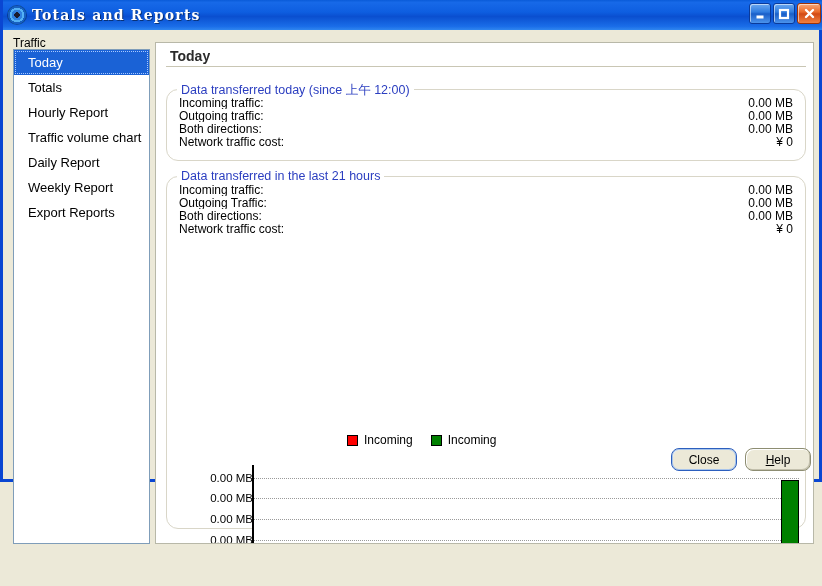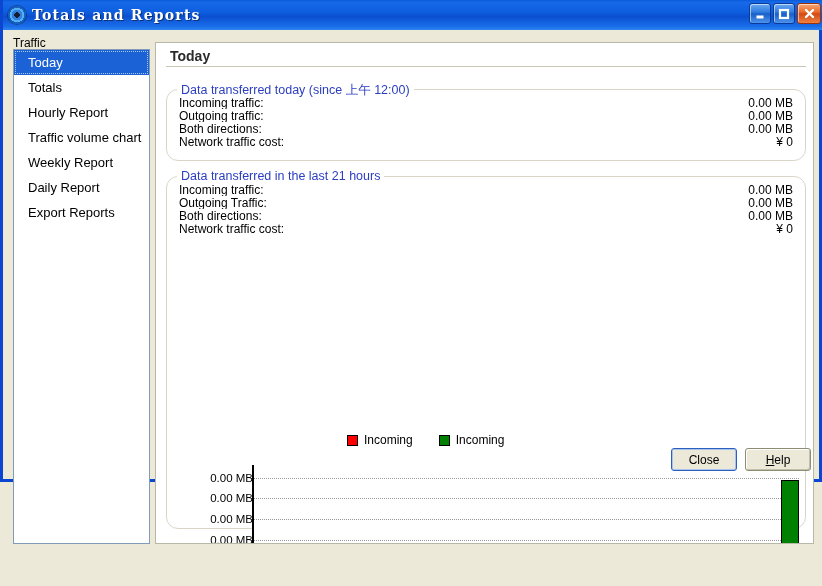--- a/index.html
+++ b/index.html
@@ -108,21 +108,21 @@
   .gb-row .lbl{
     position:absolute;left:12px;top:0;
     height:13px;overflow:hidden;line-height:14px;white-space:nowrap;
   }
   .gb-row .val{
     position:absolute;right:12px;top:0;
     height:13px;overflow:hidden;line-height:14px;white-space:nowrap;
     text-align:right;
   }
   
-  #legend{position:absolute;left:180px;top:256px;display:flex;align-items:flex-start;gap:16px;}
+  #legend{position:absolute;left:180px;top:256px;display:flex;align-items:flex-start;gap:8px;}
   .lg-item{display:flex;align-items:center;gap:6px;}
   .lg-sw{width:11px;height:11px;border:1px solid #000;box-sizing:border-box;display:inline-block;}
   .lg-txt{font-size:12px;color:#000;white-space:nowrap;}
   
   #chart{position:absolute;left:0;top:286px;width:659px;height:250px;}
   #ylabels{position:absolute;left:0;top:0;width:86px;height:228px;}
   .ylab{
     position:absolute;right:0;font-size:11.5px;color:#000;
     white-space:nowrap;text-align:right;line-height:12px;
     transform:translateY(-6px);
@@ -133,21 +133,21 @@
   }
   .grid{position:absolute;left:0;width:100%;height:0;
         border-top:1px dotted #9a9a9a;}
   #yaxis{position:absolute;left:85px;top:2px;width:2px;height:224px;background:#000;}
   .bar-seg{position:absolute;border:1px solid #000;box-sizing:border-box;}
   
   #btnbar{position:absolute;right:8px;bottom:8px;display:flex;gap:8px;}
   .btn{
     width:66px;height:23px;
     background:#ece9d8;
-    border:1px solid #8d8d72;border-radius:3px;
+    border:1px solid #8d8d72;border-radius:8px;
     box-shadow:inset 1px 1px 0 #fff, inset -1px -1px 0 #c3c0ad;
     font-size:12px;color:#000;
     display:flex;align-items:center;justify-content:center;
     cursor:pointer;box-sizing:border-box;
   }
   .btn.focused{
     border:1px solid #2c5fbe;
     box-shadow:inset 0 0 0 1px #a8c4ea, inset 1px 1px 0 #fff;
   }
   .btn u{text-decoration:underline;}
@@ -178,22 +178,22 @@
       </div>
     </div>
   </div>
 
   <div id="cat-label">Traffic</div>
   <div id="cat-list">
     <div class="cat-item selected">Today</div>
     <div class="cat-item">Totals</div>
     <div class="cat-item">Hourly Report</div>
     <div class="cat-item">Traffic volume chart</div>
+    <div class="cat-item">Daily Report</div>
     <div class="cat-item">Weekly Report</div>
-    <div class="cat-item">Daily Report</div>
     <div class="cat-item">Export Reports</div>
   </div>
 
   <div id="main">
     <div id="page-title">Today</div>
     <div id="title-rule"></div>
 
     <div class="groupbox" id="gb0" style="top:46px;height:72px;">
       <span class="gb-title">Data transferred today (since 上午 12:00)</span>
       <div class="gb-rows">

